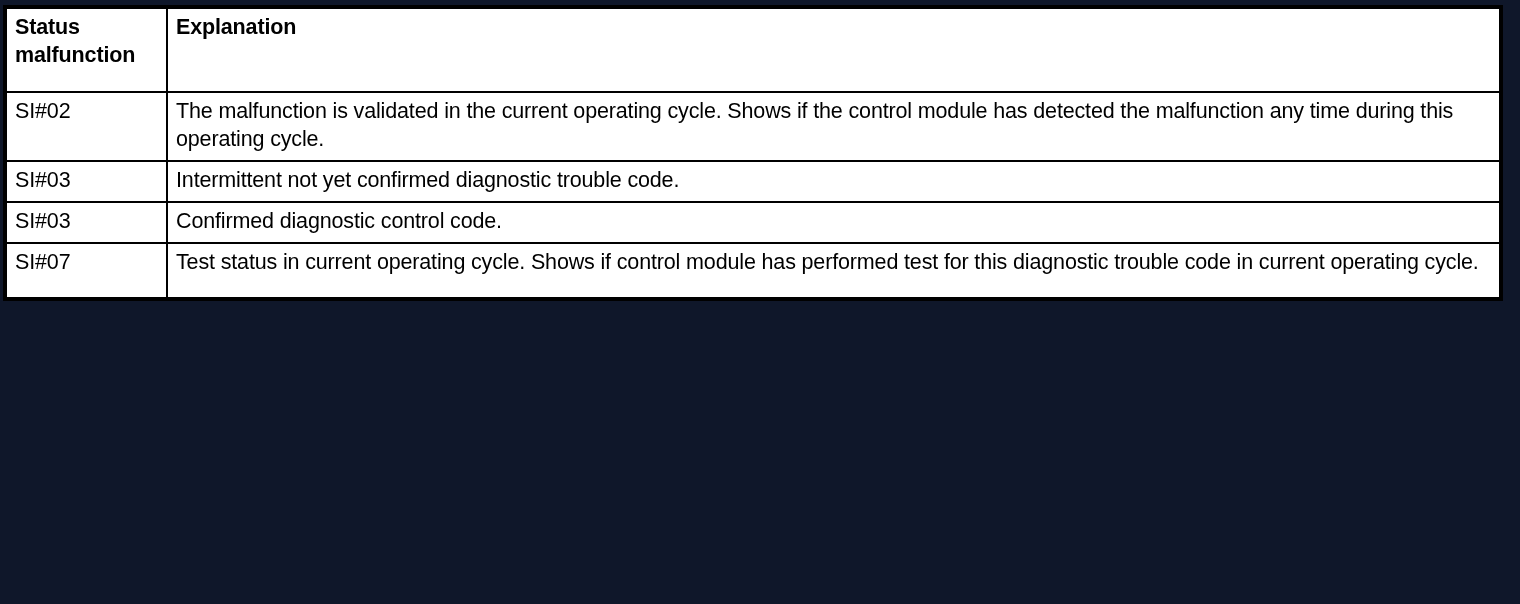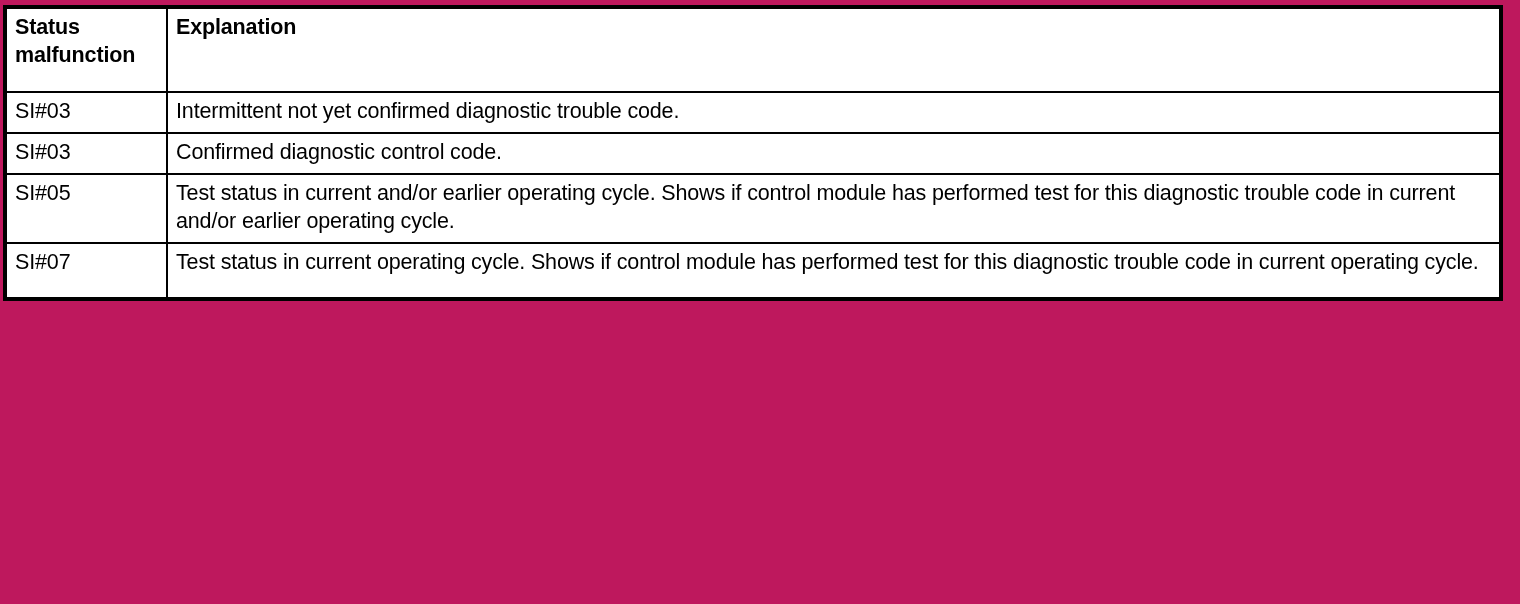--- a/index.html
+++ b/index.html
@@ -12,21 +12,21 @@
     height: 604px;
     font-family: "Liberation Sans", sans-serif;
     color: #000000;
     overflow: hidden;
   }
 
   #page {
     position: relative;
     width: 1520px;
     height: 604px;
-    background: #be185d;
+    background: #0f172a;
   }
 
   table.status-table {
     position: absolute;
     left: 3px;
     top: 5px;
     width: 1500px;
     border-collapse: collapse;
     table-layout: fixed;
     background: #ffffff;
@@ -78,31 +78,31 @@
     </colgroup>
 
     <thead>
       <tr>
         <th class="hdr-id"><span>Status</span><br><span>malfunction</span></th>
         <th class="hdr-expl">Explanation</th>
       </tr>
     </thead>
 
     <tbody>
+      <tr class="r-tall">
+        <td class="cell-id">SI#02</td>
+        <td class="cell-expl">The malfunction is validated in the current operating cycle. Shows if the control module has detected the malfunction any time during this operating cycle.</td>
+      </tr>
       <tr class="r-short">
         <td class="cell-id">SI#03</td>
         <td class="cell-expl">Intermittent not yet confirmed diagnostic trouble code.</td>
       </tr>
       <tr class="r-short">
         <td class="cell-id">SI#03</td>
         <td class="cell-expl">Confirmed diagnostic control code.</td>
-      </tr>
-      <tr class="r-tall">
-        <td class="cell-id">SI#05</td>
-        <td class="cell-expl">Test status in current and/or earlier operating cycle. Shows if control module has performed test for this diagnostic trouble code in current and/or earlier operating cycle.</td>
       </tr>
       <tr class="r-tall">
         <td class="cell-id">SI#07</td>
         <td class="cell-expl">Test status in current operating cycle. Shows if control module has performed test for this diagnostic trouble code in current operating cycle.</td>
       </tr>
     </tbody>
   </table>
 
 </div>
 

